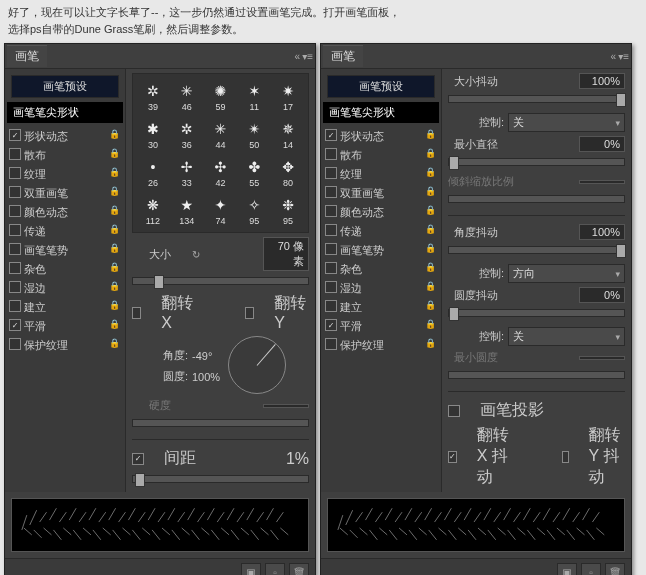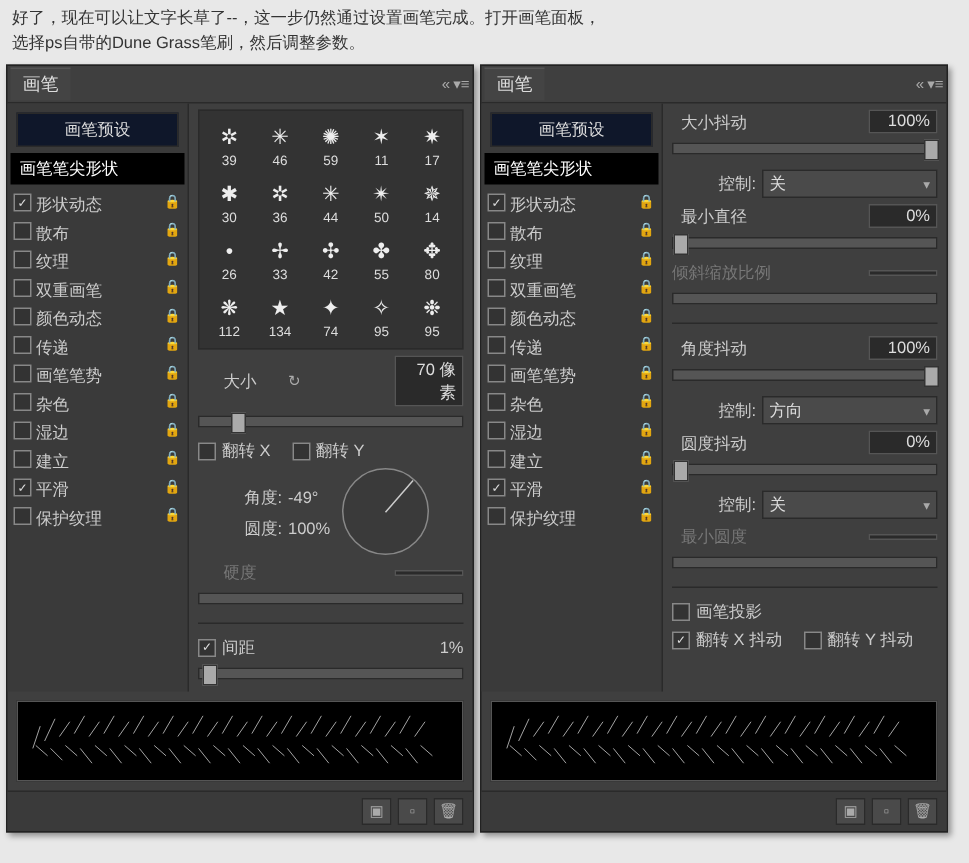--- a/index.html
+++ b/index.html
@@ -178,23 +178,22 @@
     display: flex;
     justify-content: space-between;
     align-items: center;
     flex: 1;
     font-size: 11px;
   }
   .dropdown::after { content: "▾"; color: #aaa; font-size: 9px; }
   .checkbox-row {
     display: flex;
     align-items: center;
-    gap: 4px;
-    font-size: 11px;
-    text-align: right;
+    gap: 20px;
+    font-size: 16px;
   }
   .angle-widget {
     display: flex;
     gap: 8px;
     align-items: center;
   }
   .angle-inputs { display: flex; flex-direction: column; gap: 4px; }
   .angle-circle {
     width: 56px;
     height: 56px;

